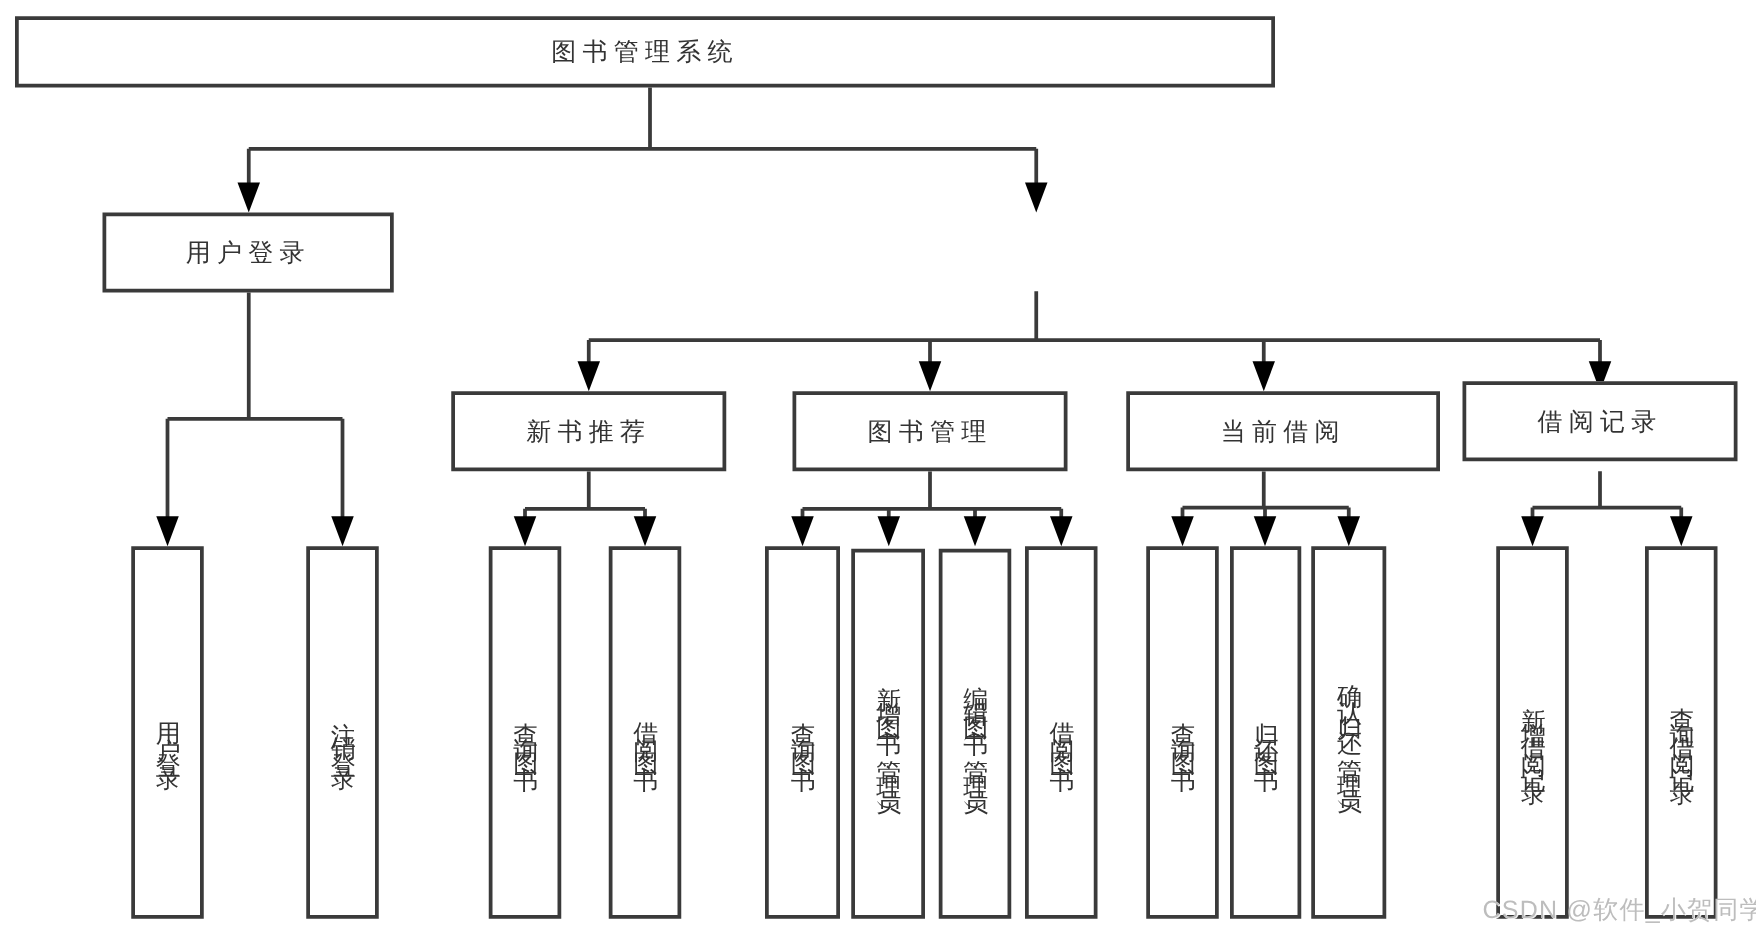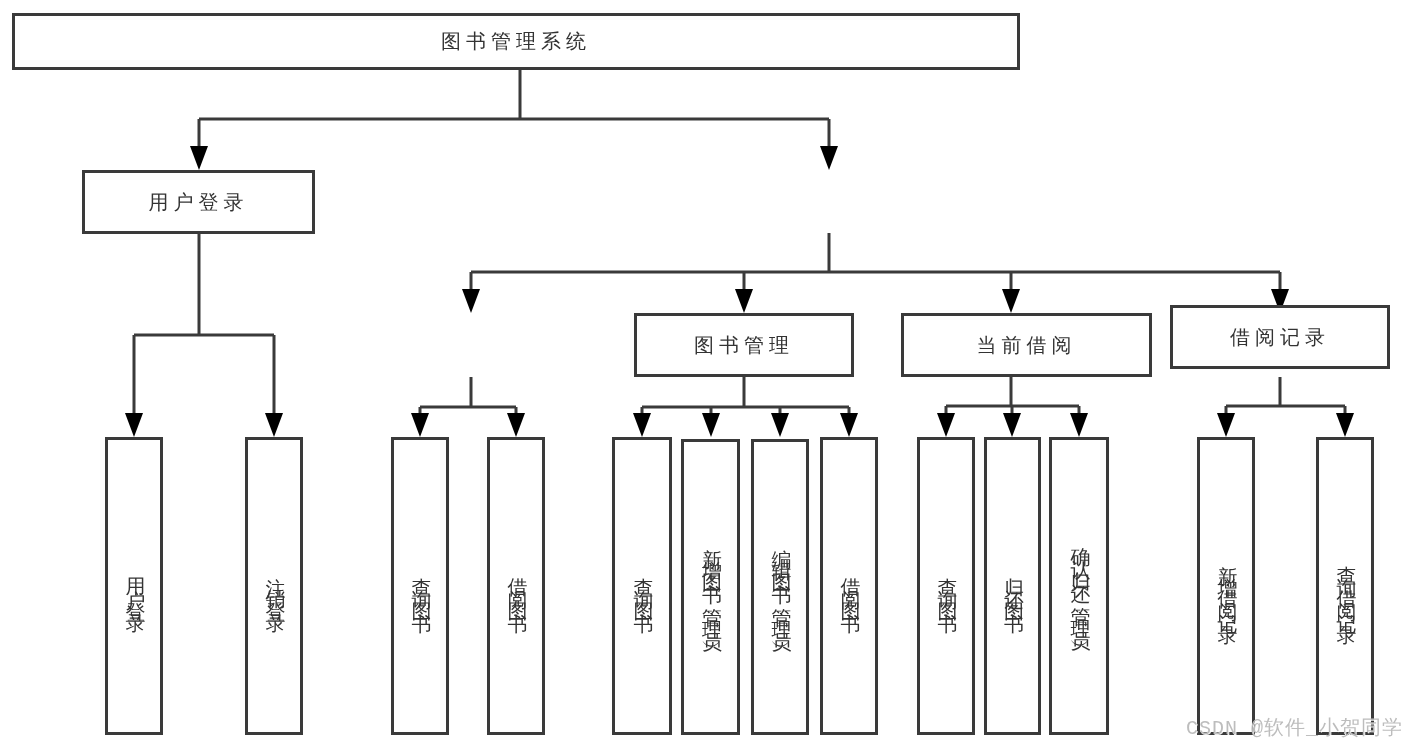--- a/index.html
+++ b/index.html
@@ -8,21 +8,21 @@
     --text:#333333;
     --wm:#bdbdbd;
     --bg:#ffffff;
   }
   html,body{margin:0;padding:0;background:var(--bg);}
   .canvas{
     position:relative;
     width:1405px;height:747px;
     background:var(--bg);
     overflow:hidden;
-    font-family:Liberation Mono, monospace;
+    font-family:Liberation Sans, sans-serif;
   }
   .connectors{position:absolute;left:0;top:0;width:1405px;height:747px;}
   .connectors path.ln{stroke:var(--line);stroke-width:3;fill:none;}
   .box{
     position:absolute;
     box-sizing:border-box;
     background:var(--box-fill);
     border:3px solid var(--line);
     display:flex;align-items:center;justify-content:center;
     color:var(--text);
@@ -96,20 +96,23 @@
   </svg>
 
   <div class="box h" style="left:12px;top:13px;width:1008px;height:57px">
     <span>图书管理系统</span>
   </div>
 
   <div class="box h" style="left:82px;top:170px;width:233px;height:64px">
     <span>用户登录</span>
   </div>
 
+  <div class="box h" style="left:361px;top:313px;width:220px;height:64px">
+    <span>新书推荐</span>
+  </div>
   <div class="box h" style="left:634px;top:313px;width:220px;height:64px">
     <span>图书管理</span>
   </div>
   <div class="box h" style="left:901px;top:313px;width:251px;height:64px">
     <span>当前借阅</span>
   </div>
   <div class="box h" style="left:1170px;top:305px;width:220px;height:64px">
     <span>借阅记录</span>
   </div>
 

